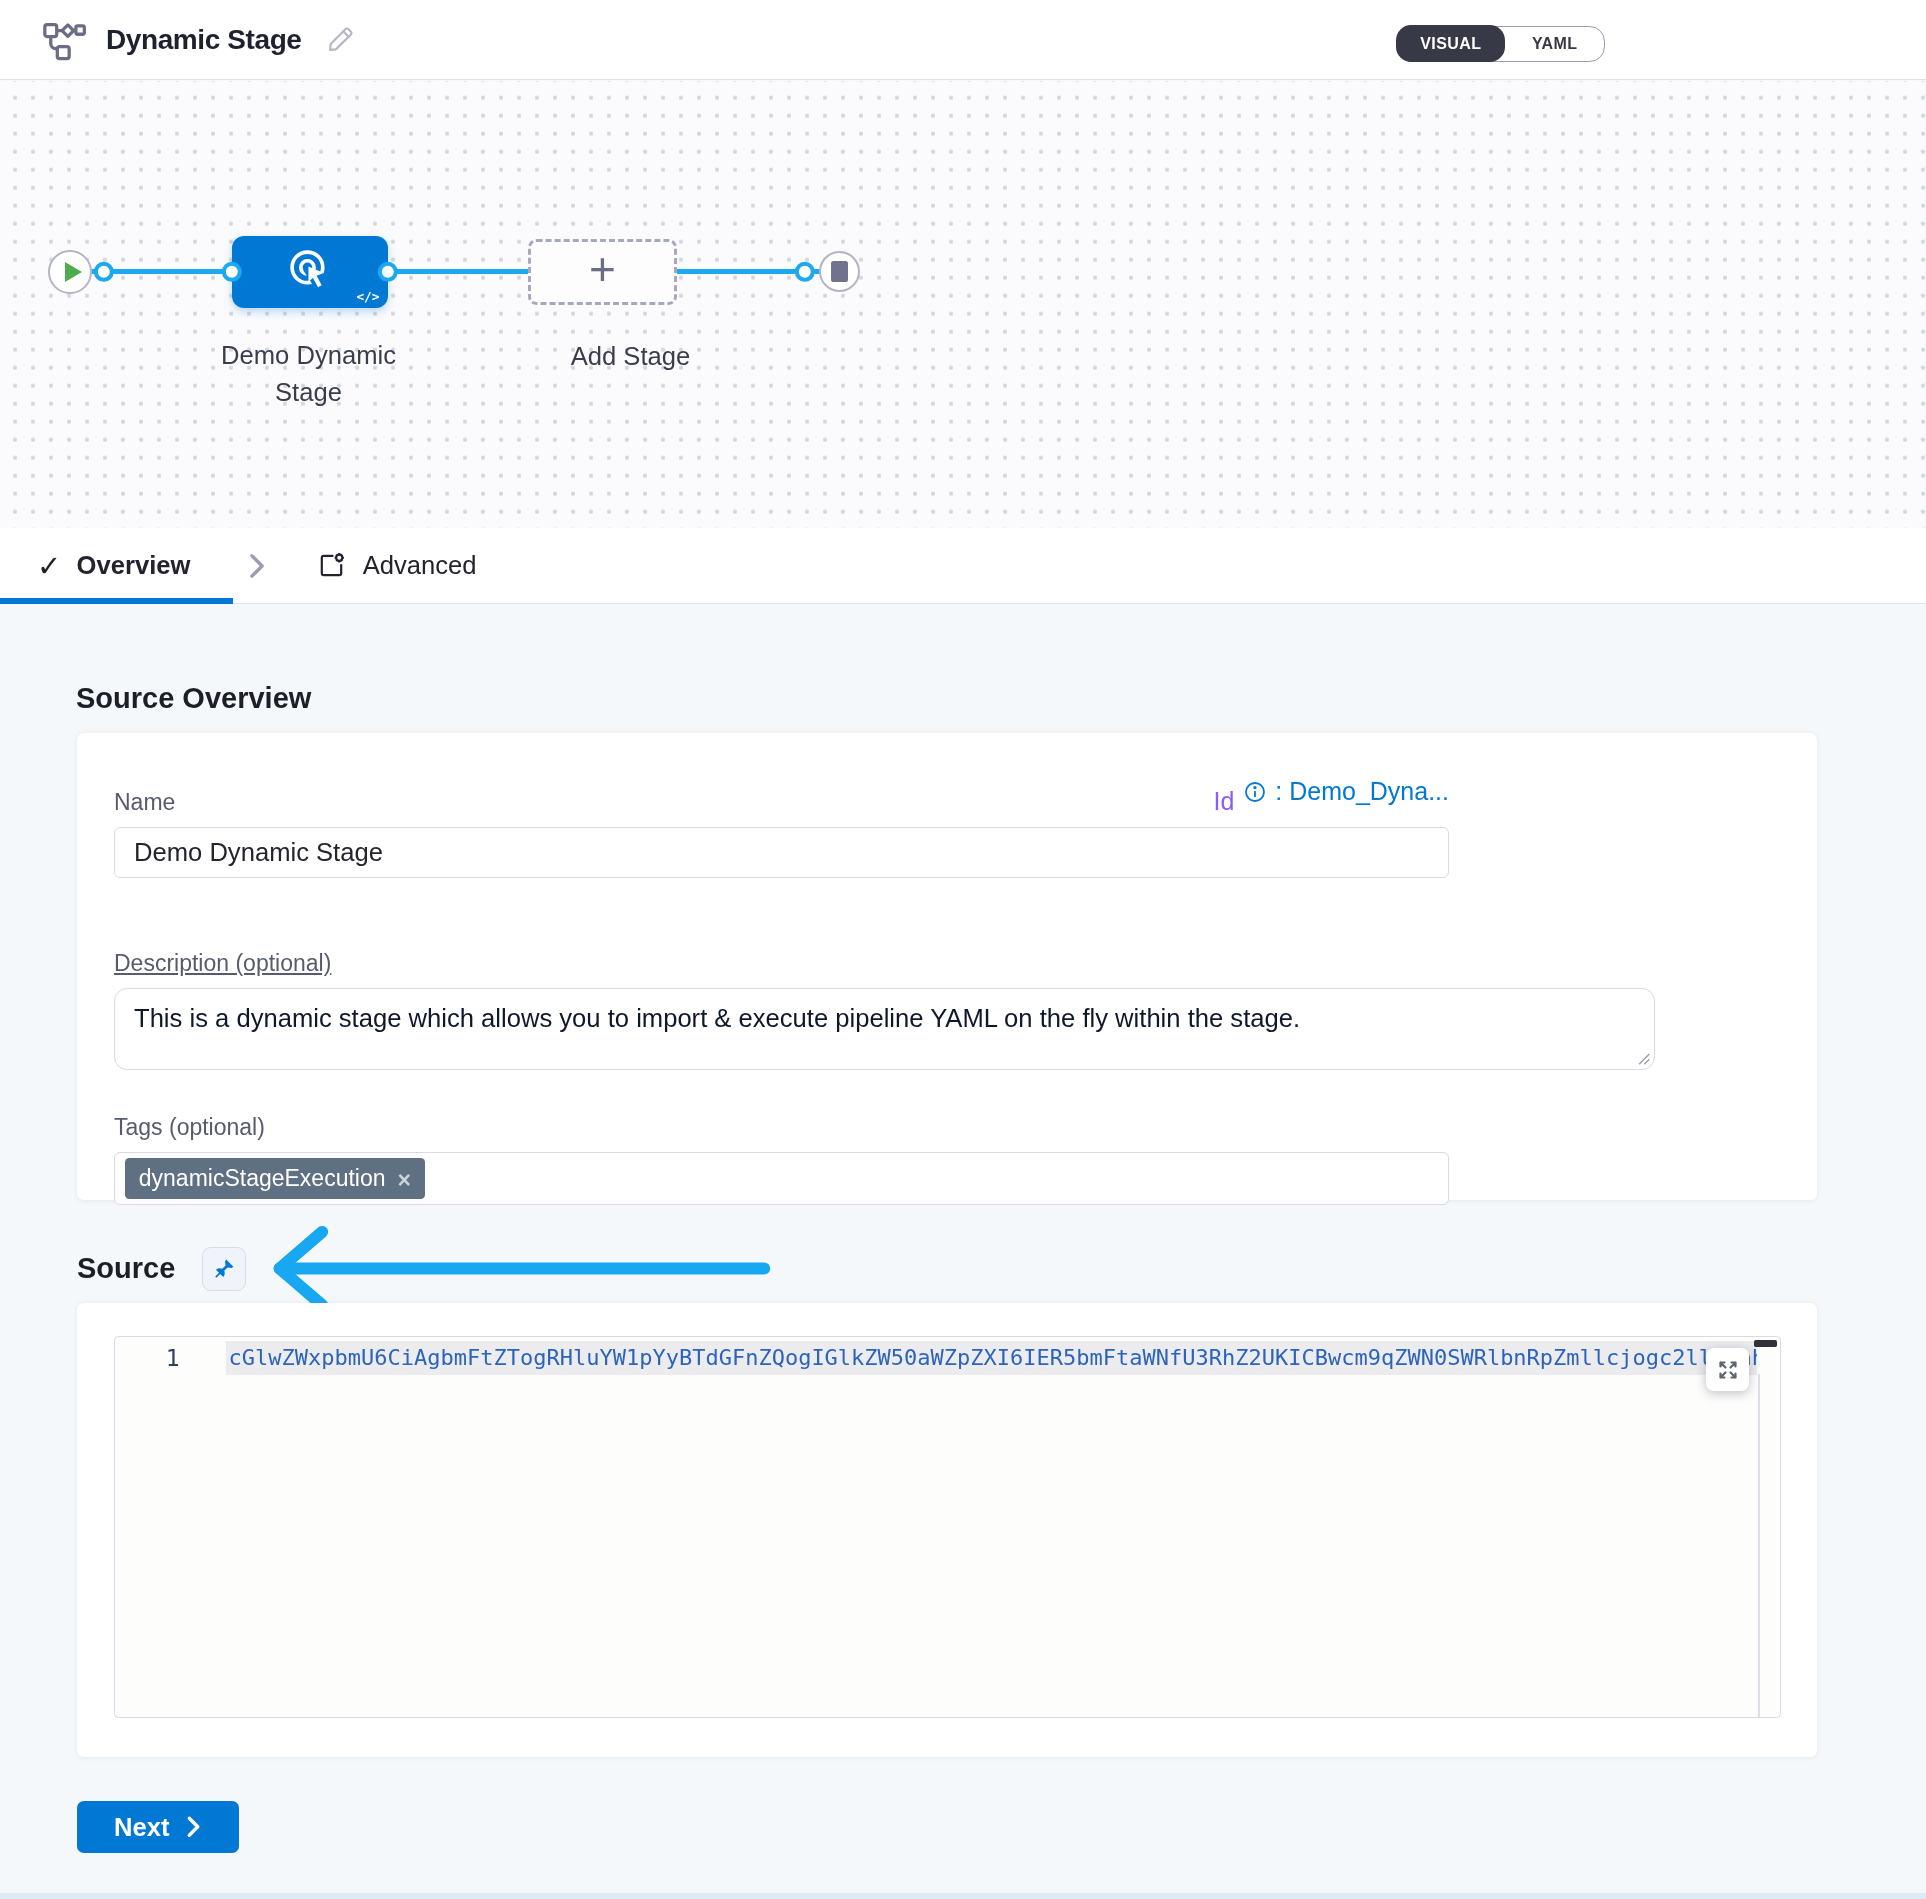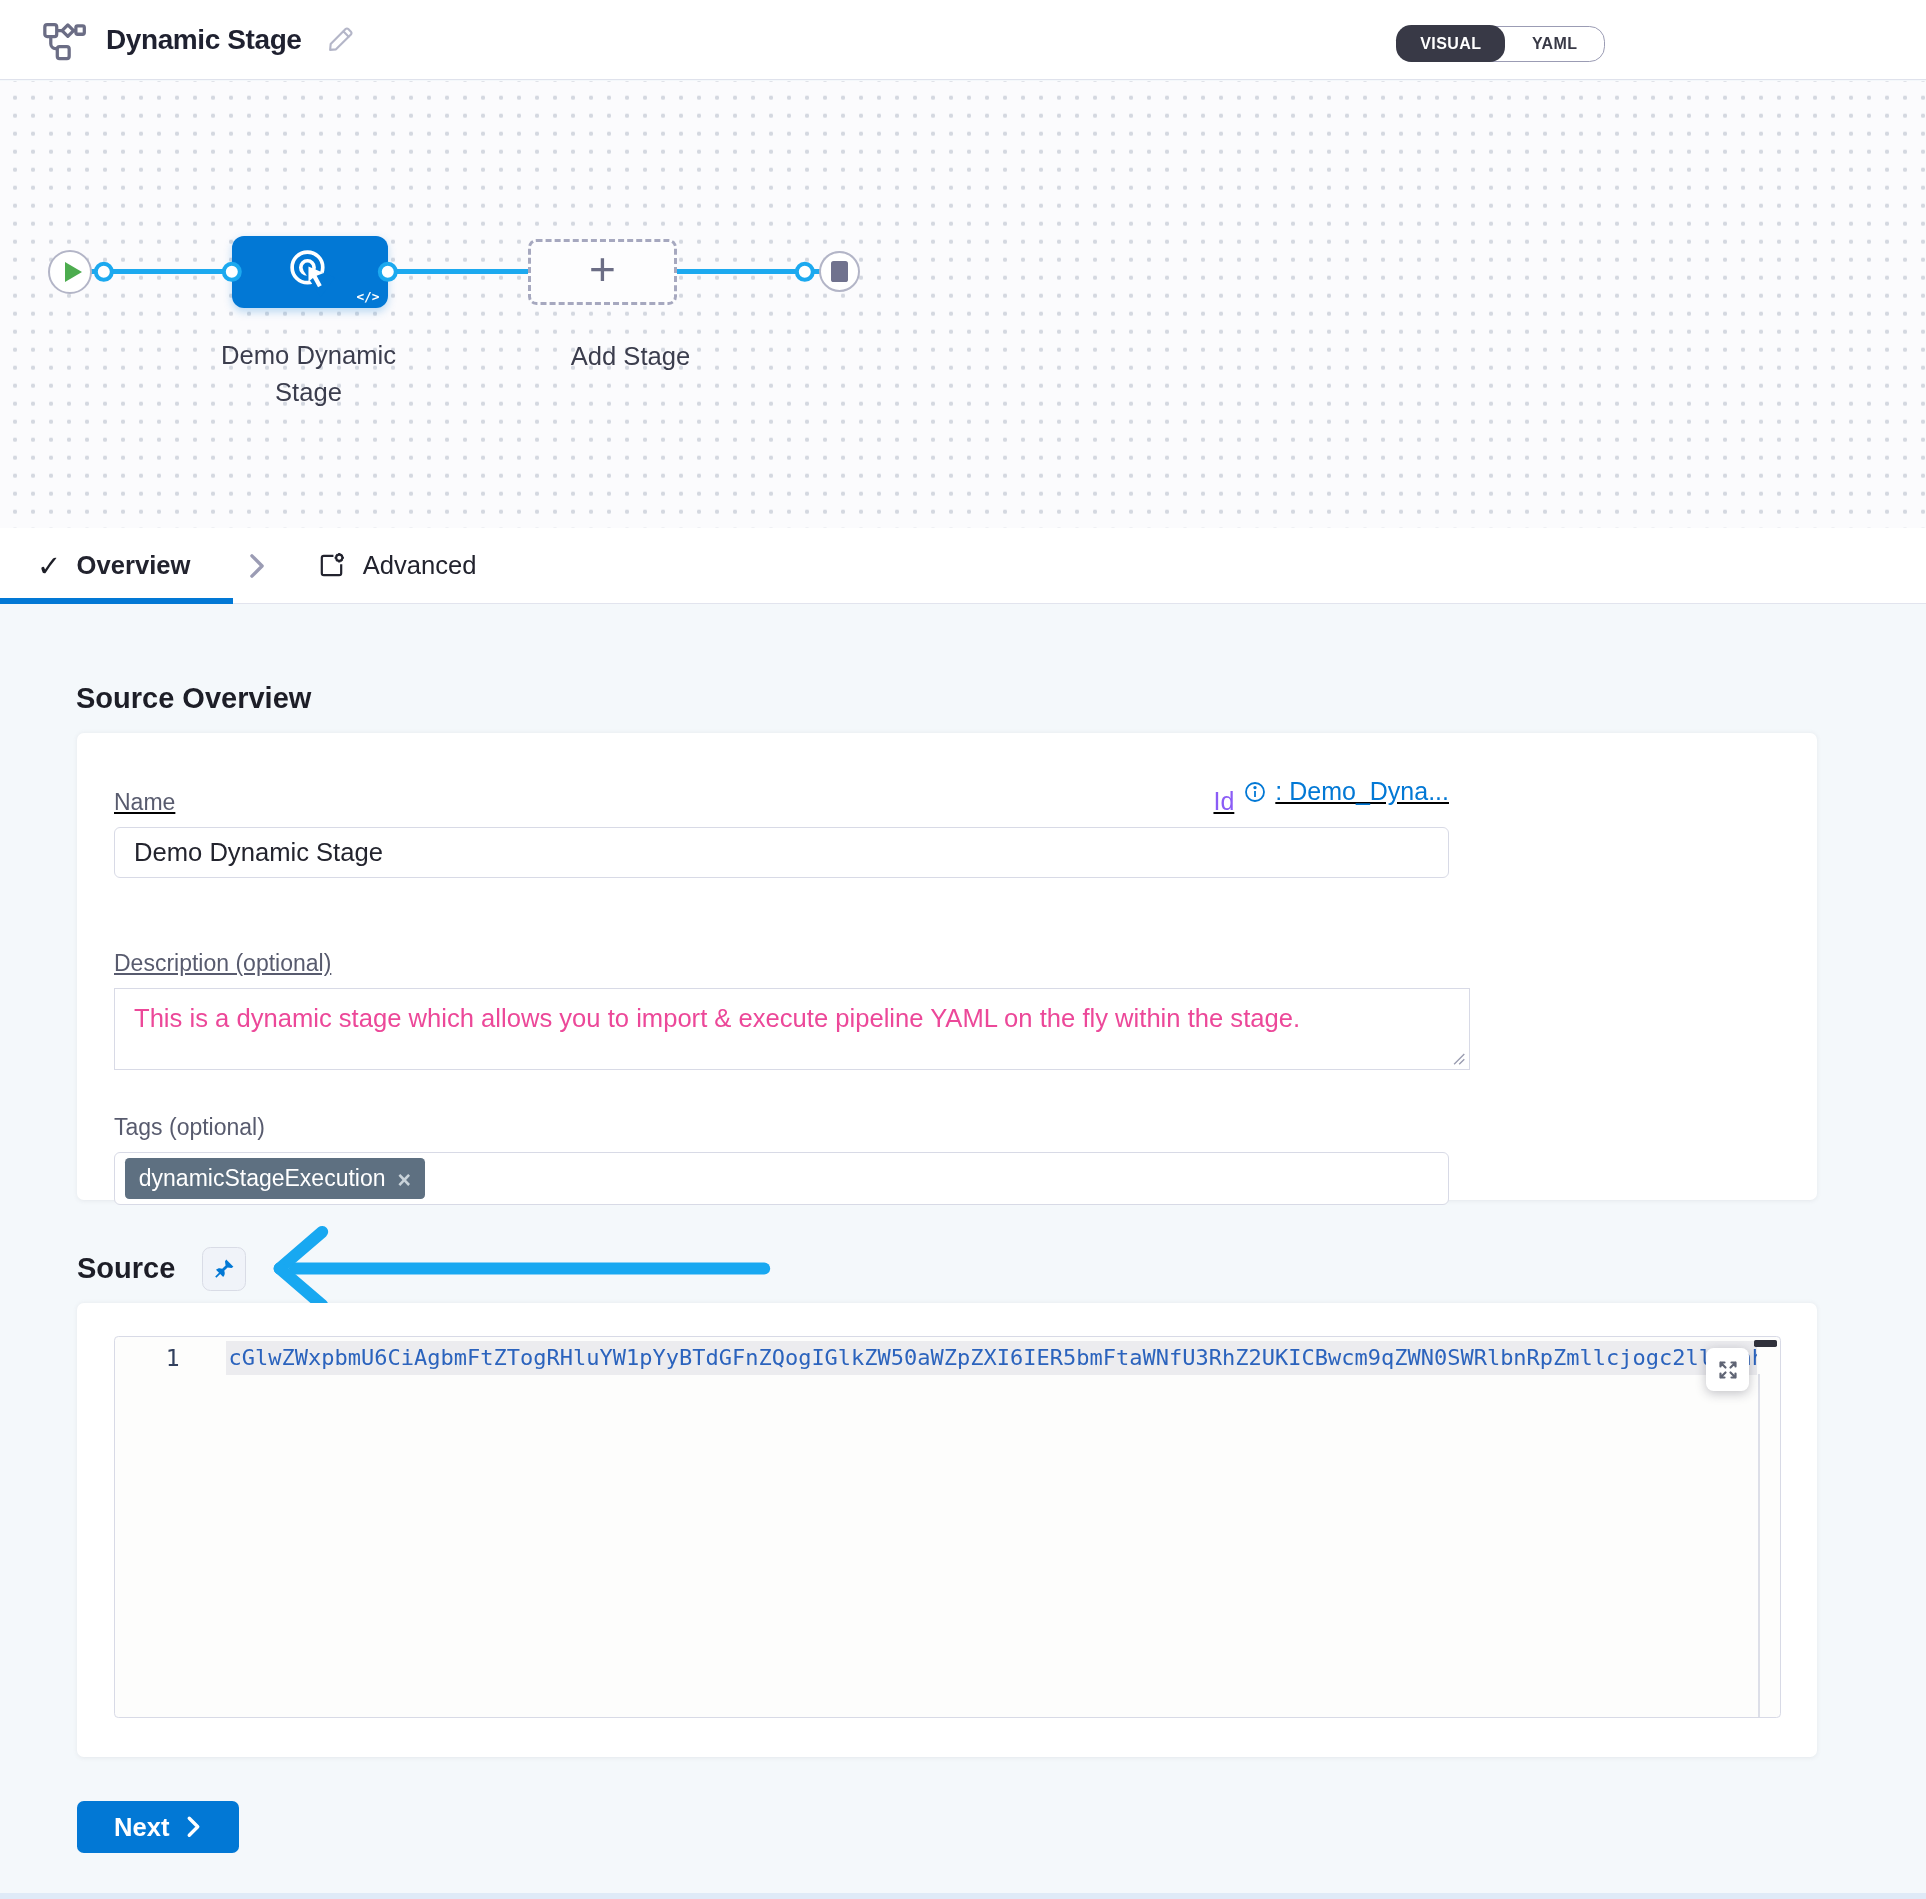--- a/index.html
+++ b/index.html
@@ -54,30 +54,30 @@
   .adv-icon { width:31px; height:31px; margin-right:15.3px; }
   .tab-underline { position:absolute; left:0; bottom:-0.9px; width:233px; height:6px; background:#0278d5; }
 
   
   .content { position:absolute; top:604px; left:0; width:1927px; height:1296px; background:#f4f8fb; }
   .section-h { font-size:29px; font-weight:bold; color:#1d1e27; }
   .h-overview { margin:78px 0 0 76px; }
   .card { background:#fff; border-radius:6.8px; box-shadow:0 0.9px 4.3px rgba(96,97,112,.10); }
   .card-overview { margin:18px 0 0 77px; width:1740px; height:467px; padding:34px 37px 39px 37px; }
   .field-col { width:1335px; }
-  .field-head { display:flex; justify-content:space-between; align-items:flex-end; margin-bottom:11px;text-decoration:underline; }
+  .field-head { display:flex; justify-content:space-between; align-items:flex-end; margin-bottom:11px; }
   .field-label { font-size:23px; color:#585b6e; }
   .id-row { display:flex; align-items:center; gap:8.5px; font-size:25px; }
   .id-label { color:#8b5cf6;margin-top:20px; }
   .id-info { width:24px; height:24px; }
   .id-value { color:#0278d5; cursor:pointer; }
   .text-input { width:1335px; height:51px; border:1.7px solid #d8dae6; border-radius:6px; background:#fff;
     font-size:25.6px; color:#23242e; padding:0 19px; font-family:inherit; }
-  .textarea-box { position:relative; width:1356px; height:82px; border:1.7px solid #d8dae6; border-radius:0;
-    background:#fff; font-size:25.6px; color:#ec4899; padding:12.8px 19px; line-height:32px; overflow:hidden; }
+  .textarea-box { position:relative; width:1541px; height:82px; border:1.7px solid #d8dae6; border-radius:13px;
+    background:#fff; font-size:25.6px; color:#0f172a; padding:12.8px 19px; line-height:32px; overflow:hidden; }
   .resize-handle { position:absolute; right:2.6px; bottom:2.6px; width:17px; height:17px; }
   .mt-desc { margin-top:72px;text-decoration:underline; }
   .mt-tags { margin-top:44px; }
   .tags-box { width:1335px; height:53px; border:1.7px solid #d8dae6; border-radius:6px; background:#fff;
     display:flex; align-items:center; padding:0 10.2px; }
   .tag-chip { display:inline-flex; align-items:flex-end; background:#5e7081; color:#fff; border-radius:4.3px;
     padding:6.8px 13.6px; font-size:23px; gap:12px; }
   .tag-x { color:#c9d3da; font-size:23px; font-weight:bold; cursor:pointer; line-height:1; }
 
   

